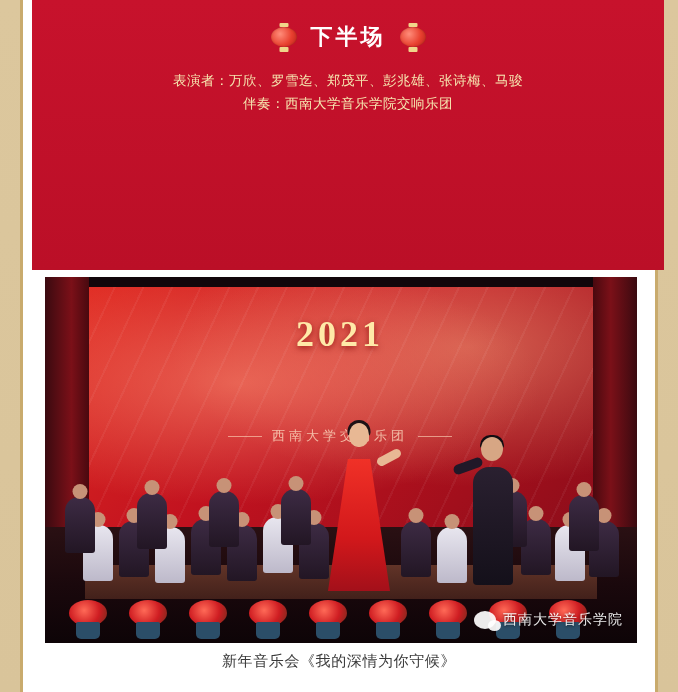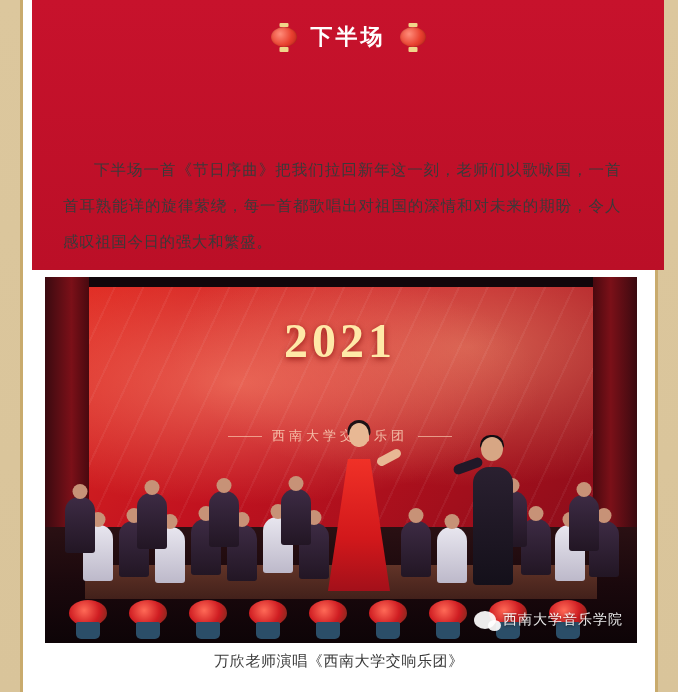--- a/index.html
+++ b/index.html
@@ -140,21 +140,21 @@
     inset: 0;
     background:
       repeating-linear-gradient(115deg, rgba(255,255,255,.05) 0 2px, rgba(255,255,255,0) 2px 26px);
   }
   .bd-2021 {
     position: absolute;
     left: 50%;
     top: 26px;
     transform: translateX(-50%);
     color: #ffe9a8;
-    font-size: 48px;
+    font-size: 36px;
     font-weight: bold;
     letter-spacing: 4px;
     text-shadow: 0 2px 6px rgba(120,0,0,.7);
     font-family: "Liberation Serif", serif;
   }
   .bd-title {
     position: absolute;
     left: 50%;
     top: 72px;
     transform: translateX(-50%);
@@ -416,24 +416,25 @@
 
     <div class="red-band">
 
       <div class="title-row">
         <span class="lantern"></span>
         <span class="section-title">下半场</span>
         <span class="lantern"></span>
       </div>
 
       <div class="credits">
+        <div>表演者：万欣、罗雪迄、郑茂平、彭兆雄、张诗梅、马骏</div>
+        <div>伴奏：西南大学音乐学院交响乐团</div>
       </div>
     </div>
 
-    <p class="body-text" style="position:absolute; top:130px; left:0; width:558px;">下半场一首《节日序曲》把我们拉回新年这一刻，老师们以歌咏国，一首首耳熟能详的旋律萦绕，每一首都歌唱出对祖国的深情和对未来的期盼，令人感叹祖国今日的强大和繁盛。</p>
 
     <div class="photo-wrap">
       <div class="photo">
 
         <div class="backdrop">
           <div class="bd-2021">2021</div>
           <div class="bd-sub">西南大学交响乐团</div>
         </div>
 
         <div class="curtain-l"></div>
@@ -517,16 +518,16 @@
         </div>
 
         <div class="watermark">
           <span class="wechat-dot"></span>
           <span>西南大学音乐学院</span>
         </div>
 
       </div>
     </div>
 
-    <div class="caption">万欣老师演唱《西南大学交响乐团》</div>
+    <div class="caption">新年音乐会《我的深情为你守候》</div>
 
   </div>
 </div>
 
 </body></html>

